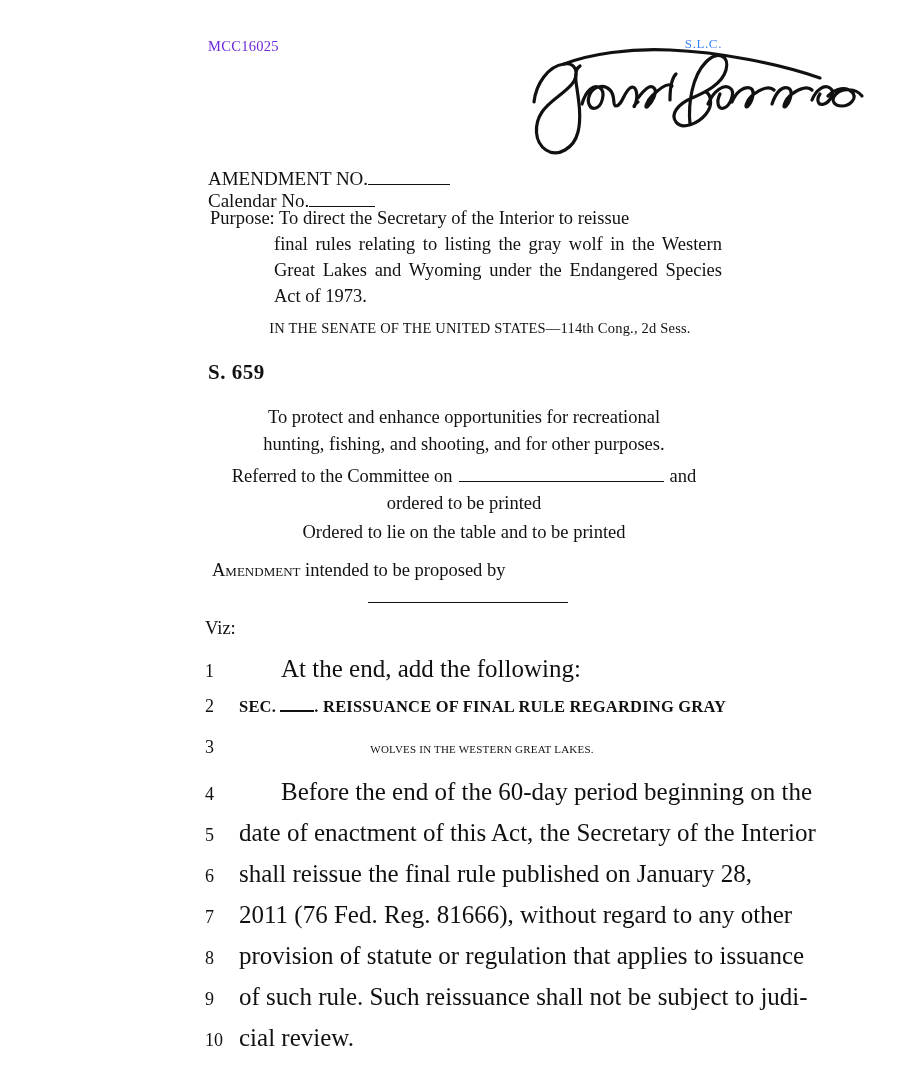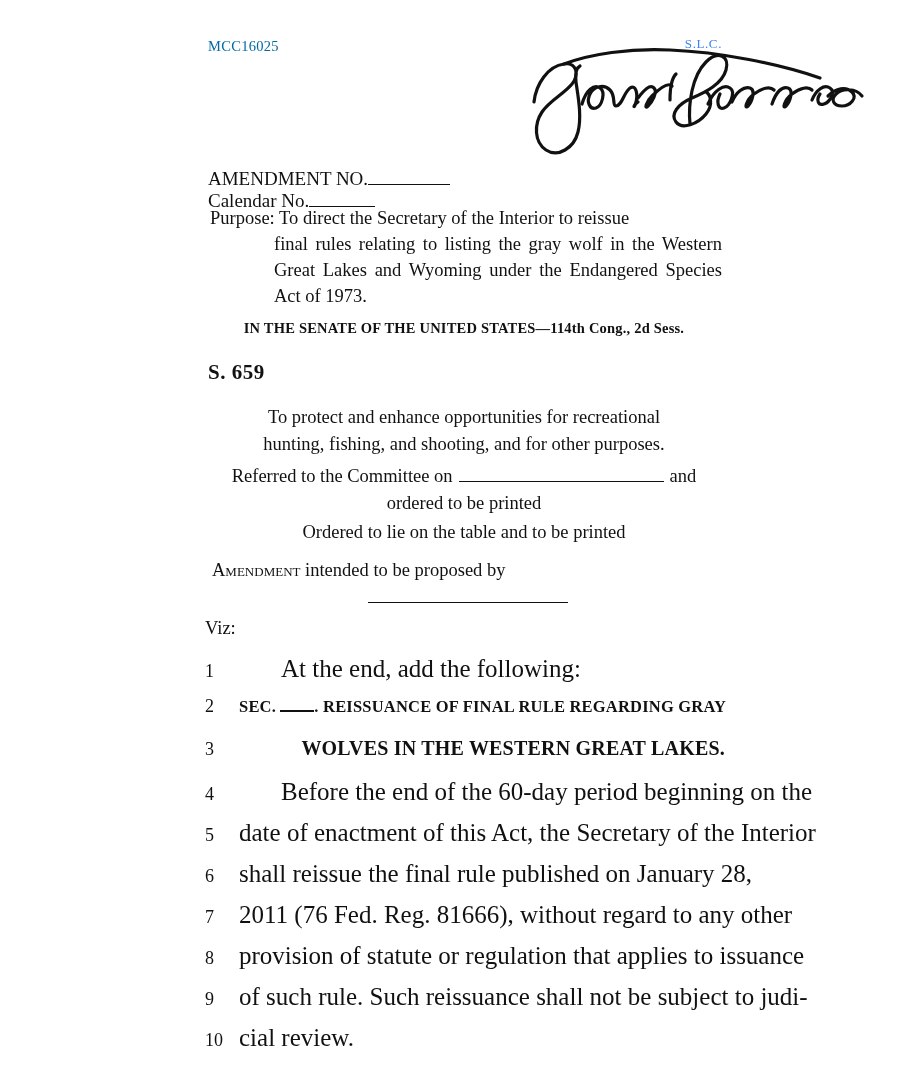--- a/index.html
+++ b/index.html
@@ -22,21 +22,21 @@
     box-sizing: border-box;
   }
 
   
   .doc-number {
     position: absolute;
     left: 208px;
     top: 38px;
     font-size: 14.5px;
     letter-spacing: 0.3px;
-    color: #0369a1;
+    color: #6d28d9;
   }
   .slc {
     position: absolute;
     right: 178px;
     top: 36px;
     font-size: 13px;
     letter-spacing: 0.6px;
     color: #3b82f6;
   }
   .signature {
@@ -83,26 +83,26 @@
     margin-left: 64px;
     display: block;
   }
   .purpose-first {
     display: block;
   }
 
   
   .senate-line {
     position: absolute;
-    left: 208px;
+    left: 224px;
     top: 320px;
     width: 512px;
     text-align: center;
     font-size: 14.5px;
-    font-weight: bold;
+    font-weight: normal;
     letter-spacing: 0.2px;
   }
 
   
   .bill-no {
     position: absolute;
     left: 208px;
     top: 360px;
     width: 512px;
     text-align: left;
@@ -206,24 +206,24 @@
   }
   .btext.indent {
     padding-left: 42px;
   }
   .btext.bold {
     font-weight: bold;
     font-size: 16.5px;
     letter-spacing: 0.2px;
   }
   .btext.center-bold {
-    font-weight: bold;
-    font-size: 20px;
+    font-weight: normal;
+    font-size: 11px;
     letter-spacing: 0.2px;
-    text-align: right;
+    text-align: center;
   }
   .sec-blank {
     display: inline-block;
     width: 34px;
     border-bottom: 2px solid #111;
     vertical-align: baseline;
   }
 </style>
 </head>
 <body>

